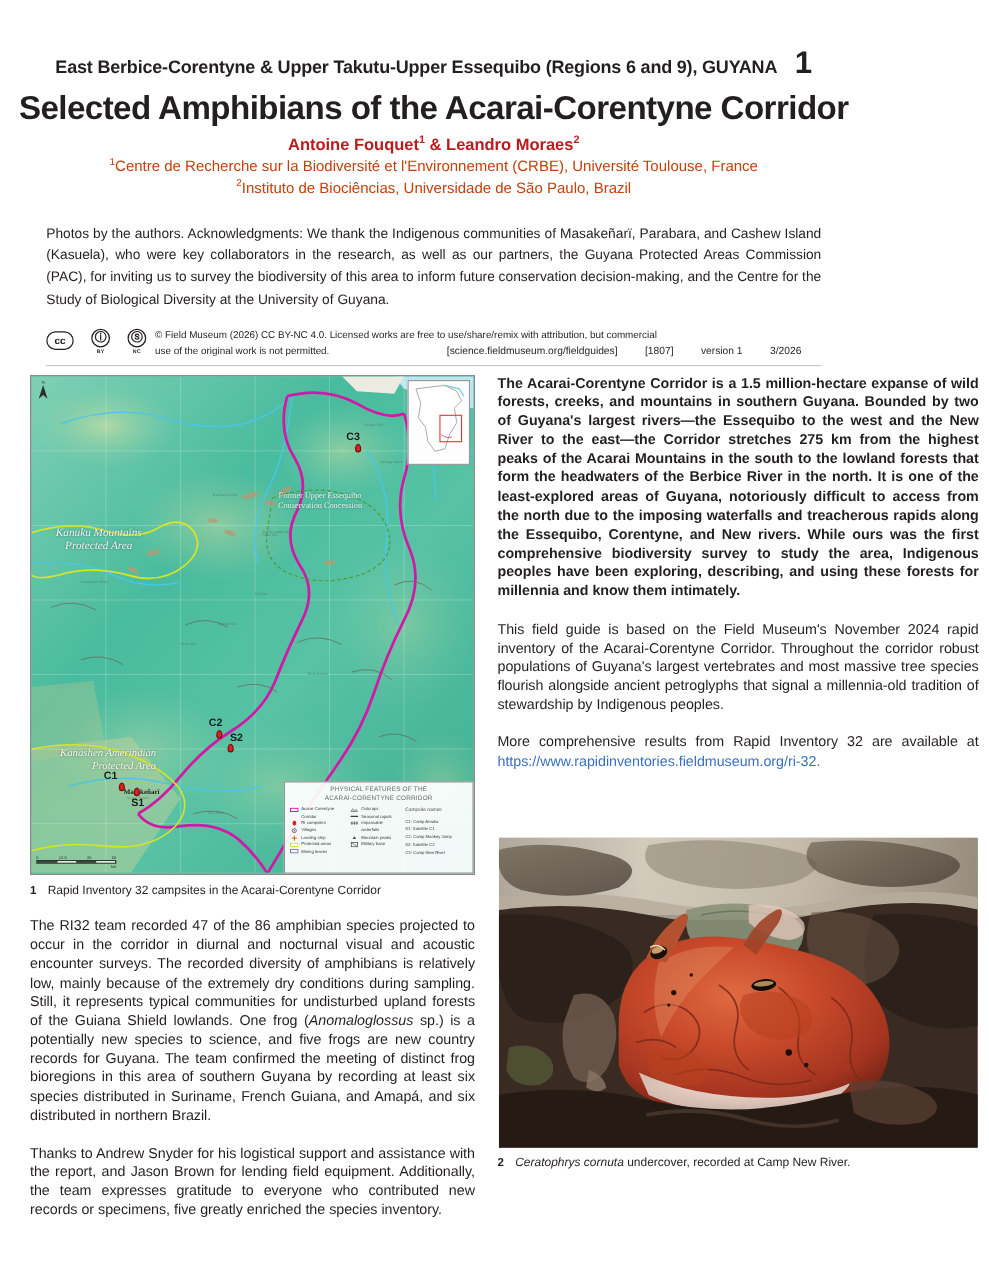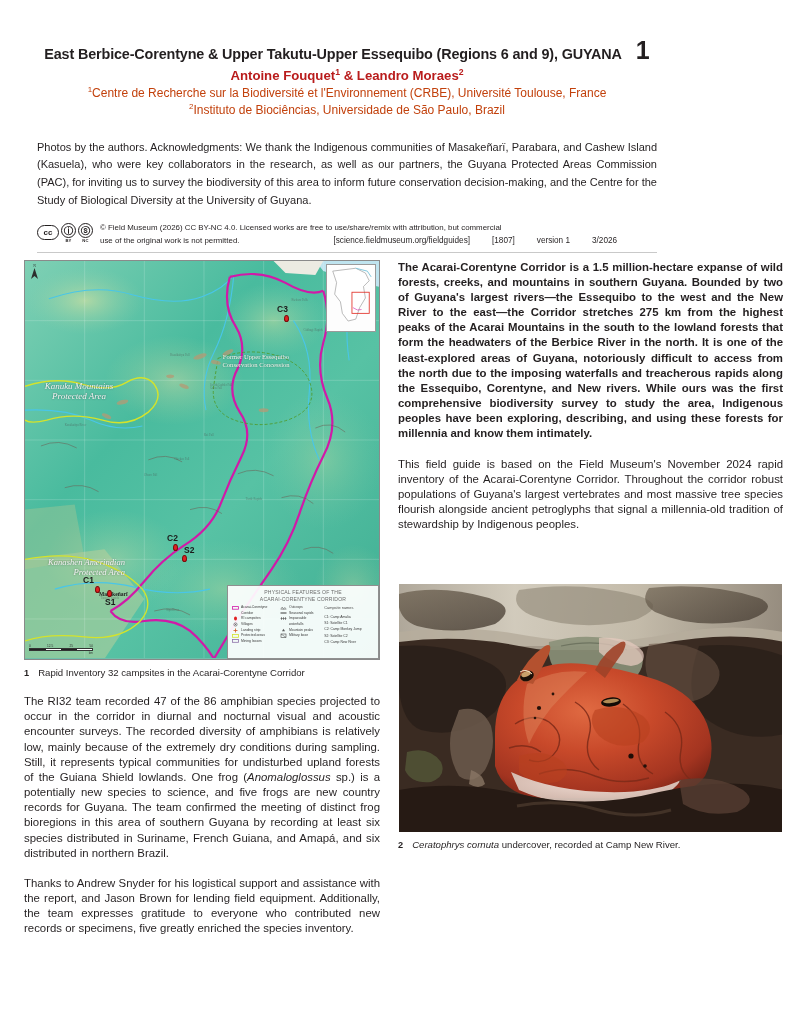--- a/index.html
+++ b/index.html
@@ -42,21 +42,21 @@
   .ack {
     margin: 22px 37px 0 37px; font-size: 11px; line-height: 1.62;
     text-align: justify; color: #231f20;
   }
 
   
   .license-bar {
     margin: 12px 37px 0 37px; display: flex; align-items: flex-start;
     border-bottom: 1px solid #c9c9c9; padding-bottom: 4px;
   }
-  .cc-badge { display: flex; gap: 2px; align-items: center; margin-right: 7px; padding-top: 1px; }
+  .cc-badge { display: flex; gap: 14px; align-items: center; margin-right: 7px; padding-top: 1px; }
   .cc-icon {
     width: 15px; height: 15px; border-radius: 50%;
     border: 1.6px solid #231f20; background: #fff;
     display: flex; align-items: center; justify-content: center;
     font-size: 9.5px; font-weight: bold; color: #231f20; line-height: 1;
   }
   .cc-icon.wide { width: 22px; border-radius: 8px; font-size: 8px; }
   .cc-sub { display: flex; flex-direction: column; align-items: center; }
   .cc-sub .lbl { font-size: 4.2px; font-weight: bold; letter-spacing: .2px; margin-top: 0px; }
   .license-text { font-size: 7.9px; line-height: 1.55; flex: 1; color: #231f20; }
@@ -139,20 +139,21 @@
 </head>
 <body>
 
 <div class="page">
 
   <div class="header-row">
     <div class="header-region">East Berbice-Corentyne &amp; Upper Takutu-Upper Essequibo (Regions 6 and 9), GUYANA</div>
     <div class="page-num">1</div>
   </div>
 
+  <div class="main-title">Selected Amphibians of the Acarai-Corentyne Corridor</div>
 
   <div class="authors">
     <span>Antoine Fouquet</span><sup>1</sup><span> &amp; </span><span>Leandro Moraes</span><sup>2</sup>
   </div>
 
   <div class="affil">
     <sup>1</sup><span>Centre de Recherche sur la Biodiversité et l'Environnement (CRBE), Université Toulouse, France</span>
   </div>
   <div class="affil">
     <sup>2</sup><span>Instituto de Biociências, Universidade de São Paulo, Brazil</span>
@@ -489,20 +490,21 @@
 
       <div class="body-p"><span>The RI32 team recorded 47 of the 86 amphibian species projected to occur in the corridor in diurnal and nocturnal visual and acoustic encounter surveys. The recorded diversity of amphibians is relatively low, mainly because of the extremely dry conditions during sampling. Still, it represents typical communities for undisturbed upland forests of the Guiana Shield lowlands. One frog (</span><span class="sci">Anomaloglossus</span><span> sp.) is a potentially new species to science, and five frogs are new country records for Guyana. The team confirmed the meeting of distinct frog bioregions in this area of southern Guyana by recording at least six species distributed in Suriname, French Guiana, and Amapá, and six distributed in northern Brazil.</span></div>
 
       <div class="body-p">Thanks to Andrew Snyder for his logistical support and assistance with the report, and Jason Brown for lending field equipment. Additionally, the team expresses gratitude to everyone who contributed new records or specimens, five greatly enriched the species inventory.</div>
     </div>
 
     <div class="col-right">
 
       <div class="body-p">The Acarai-Corentyne Corridor is a 1.5 million-hectare expanse of wild forests, creeks, and mountains in southern Guyana. Bounded by two of Guyana's largest rivers—the Essequibo to the west and the New River to the east—the Corridor stretches 275 km from the highest peaks of the Acarai Mountains in the south to the lowland forests that form the headwaters of the Berbice River in the north. It is one of the least-explored areas of Guyana, notoriously difficult to access from the north due to the imposing waterfalls and treacherous rapids along the Essequibo, Corentyne, and New rivers. While ours was the first comprehensive biodiversity survey to study the area, Indigenous peoples have been exploring, describing, and using these forests for millennia and know them intimately.</div>
       <div class="body-p">This field guide is based on the Field Museum's November 2024 rapid inventory of the Acarai-Corentyne Corridor. Throughout the corridor robust populations of Guyana's largest vertebrates and most massive tree species flourish alongside ancient petroglyphs that signal a millennia-old tradition of stewardship by Indigenous peoples.</div>
+      <div class="body-p"><span>More comprehensive results from Rapid Inventory 32 are available at </span><span class="link">https://www.rapidinventories.fieldmuseum.org/ri-32.</span></div>
 
       <div class="photo-frame" style="margin-top:51px;">
         <svg width="385" height="250" viewBox="0 0 385 250" preserveAspectRatio="none">
           <defs>
             <linearGradient id="bgdark" x1="0" y1="0" x2="0" y2="1">
               <stop offset="0%" stop-color="#4a3a30"></stop>
               <stop offset="22%" stop-color="#3a2a22"></stop>
               <stop offset="55%" stop-color="#4b3228"></stop>
               <stop offset="100%" stop-color="#2d1f19"></stop>
             </linearGradient>

